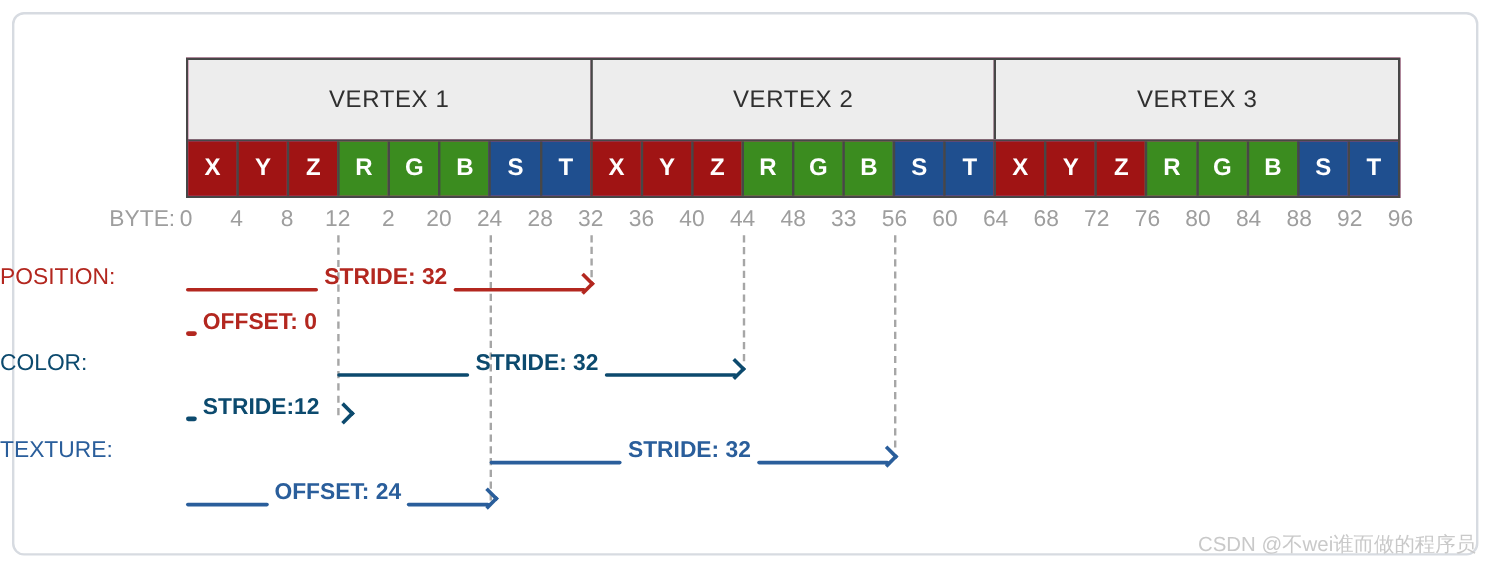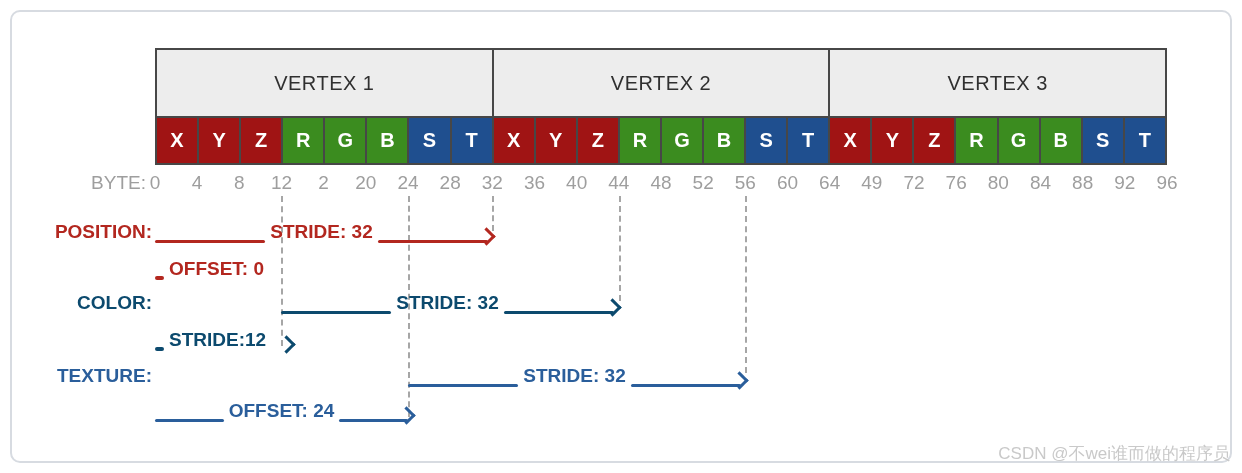--- a/index.html
+++ b/index.html
@@ -38,22 +38,22 @@
   }
   .ticks { position:absolute; left:155px; top:172px; width:1012px; height:24px;
            color:#9e9e9e; font-size:19px; }
   .tick { position:absolute; top:0; left:calc(var(--i) * 42.1667px); transform:translateX(-50%); }
 
   
   .dash-line { position:absolute; width:0; border-left:2px dashed #a6a6a6; z-index:1; }
 
   
   .attr-label {
-    position:absolute; left:16px; width:136px; text-align:right;
-    font-weight:bold; font-size:19px; height:22px; line-height:22px;
+    position:absolute; left:0; width:136px; text-align:left;
+    font-weight:normal; font-size:19px; height:22px; line-height:22px;
   }
   .arrow-row {
     position:absolute; display:flex; align-items:flex-end; gap:5px;
     font-weight:bold; font-size:19px; white-space:nowrap; z-index:3; height:22px;
   }
   .seg  { flex:1; height:3px; background:currentColor; border-radius:2px; min-width:10px; }
   .dash { width:9px; height:4px; background:currentColor; border-radius:2px; flex:none; }
   .spacer { flex:1; }
   .chev {
     width:10px; height:10px; border-top:3px solid currentColor; border-right:3px solid currentColor;
@@ -113,25 +113,25 @@
     <span class="tick" style="--i:3">12</span>
     <span class="tick" style="--i:4">2</span>
     <span class="tick" style="--i:5">20</span>
     <span class="tick" style="--i:6">24</span>
     <span class="tick" style="--i:7">28</span>
     <span class="tick" style="--i:8">32</span>
     <span class="tick" style="--i:9">36</span>
     <span class="tick" style="--i:10">40</span>
     <span class="tick" style="--i:11">44</span>
     <span class="tick" style="--i:12">48</span>
-    <span class="tick" style="--i:13">52</span>
+    <span class="tick" style="--i:13">33</span>
     <span class="tick" style="--i:14">56</span>
     <span class="tick" style="--i:15">60</span>
     <span class="tick" style="--i:16">64</span>
-    <span class="tick" style="--i:17">49</span>
+    <span class="tick" style="--i:17">68</span>
     <span class="tick" style="--i:18">72</span>
     <span class="tick" style="--i:19">76</span>
     <span class="tick" style="--i:20">80</span>
     <span class="tick" style="--i:21">84</span>
     <span class="tick" style="--i:22">88</span>
     <span class="tick" style="--i:23">92</span>
     <span class="tick" style="--i:24">96</span>
   </div>
 
   <div class="dash-line" style="left:281px; top:196px; height:150px;"></div>

